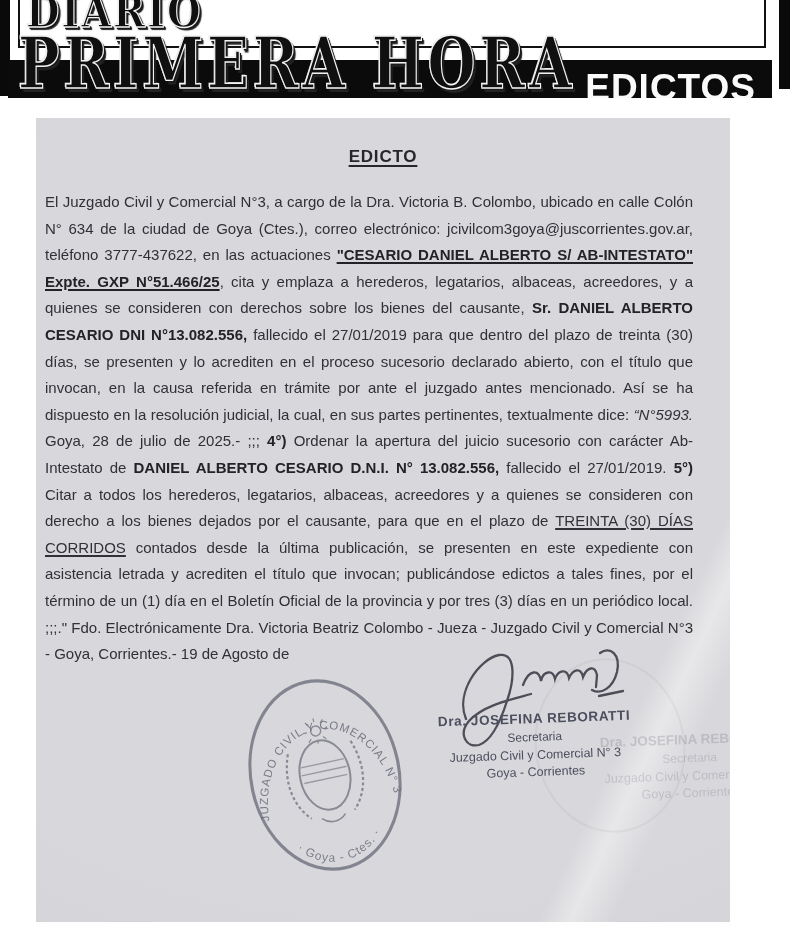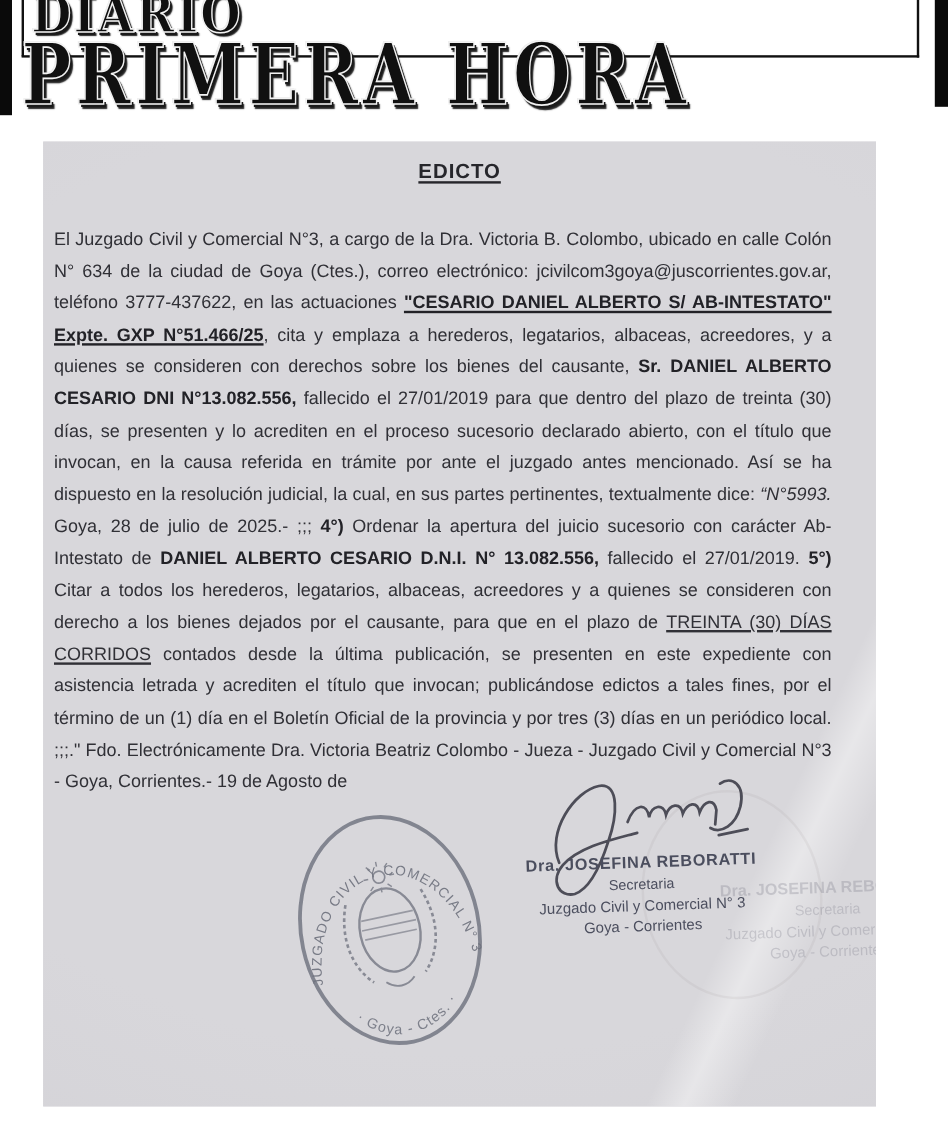--- a/index.html
+++ b/index.html
@@ -47,26 +47,26 @@
   
   .paper {
     position:absolute; left:36px; top:118px; width:694px; height:804px;
     background:
       linear-gradient(115deg, rgba(255,255,255,0) 82%, rgba(255,255,255,.4) 85%, rgba(255,255,255,0) 89%),
       radial-gradient(140% 90% at 50% 45%, #d8d7db 55%, #d1d0d5 100%);
     background-color:#d6d5d9;
     overflow:hidden;
   }
   .edict-title {
-    margin-top:15px; text-align:center; font-size:17px; font-weight:bold;
+    margin-top:29px; text-align:center; font-size:17px; font-weight:bold;
     letter-spacing:.8px; color:#26262b; text-decoration:underline;
     text-underline-offset:3px; text-decoration-thickness:2px;
   }
   .edict-paragraph {
-    margin-top:34px; padding:0 37px 0 9px;
+    margin-top:22px; padding:0 37px 0 9px;
     font-size:15px; line-height:26.6px; text-align:justify;
     color:#303036; hyphens:none;
   }
   .edict-paragraph span[data-seg-bold] { font-weight:700; color:#222227; }
   .edict-paragraph span[data-seg-underline] { text-decoration:underline; text-decoration-thickness:1.5px; text-underline-offset:2px; }
   .edict-paragraph span[data-seg-italic] { font-style:italic; }
 
   
   .seal-wrap {
     position:absolute; left:209px; top:557px; width:160px; height:200px;
@@ -102,20 +102,23 @@
 
 <div id="canvas">
 
   <div class="header">
     <div class="left-strip"></div>
     <div class="right-strip"></div>
     <div class="frame-vline-left"></div>
     <div class="frame-vline-right"></div>
     <div class="frame-hline"></div>
 
+    <div class="band">
+      <div class="section-label">EDICTOS</div>
+    </div>
 
     <div class="ornate masthead-top">DIARIO</div>
     <div class="ornate masthead-main">PRIMERA HORA</div>
 
   </div>
 
   <div class="paper">
 
     <div class="edict-title">EDICTO</div>
 

